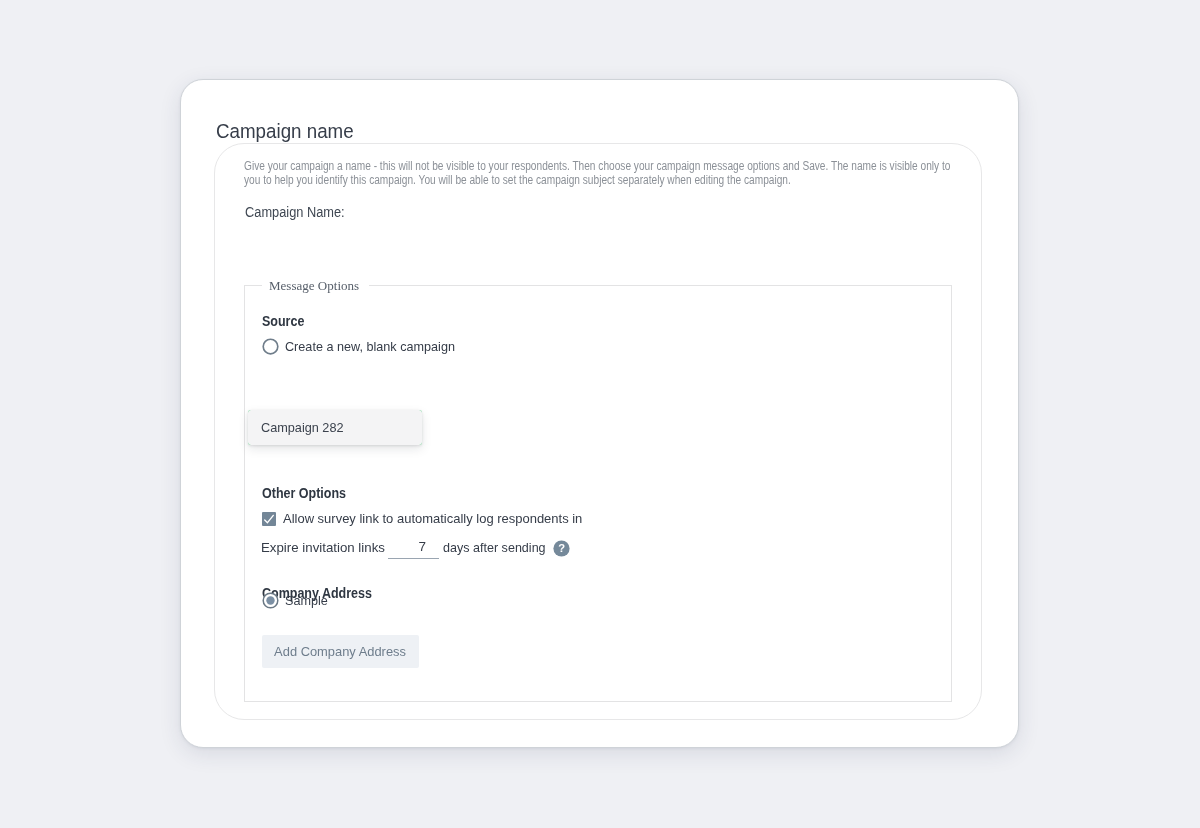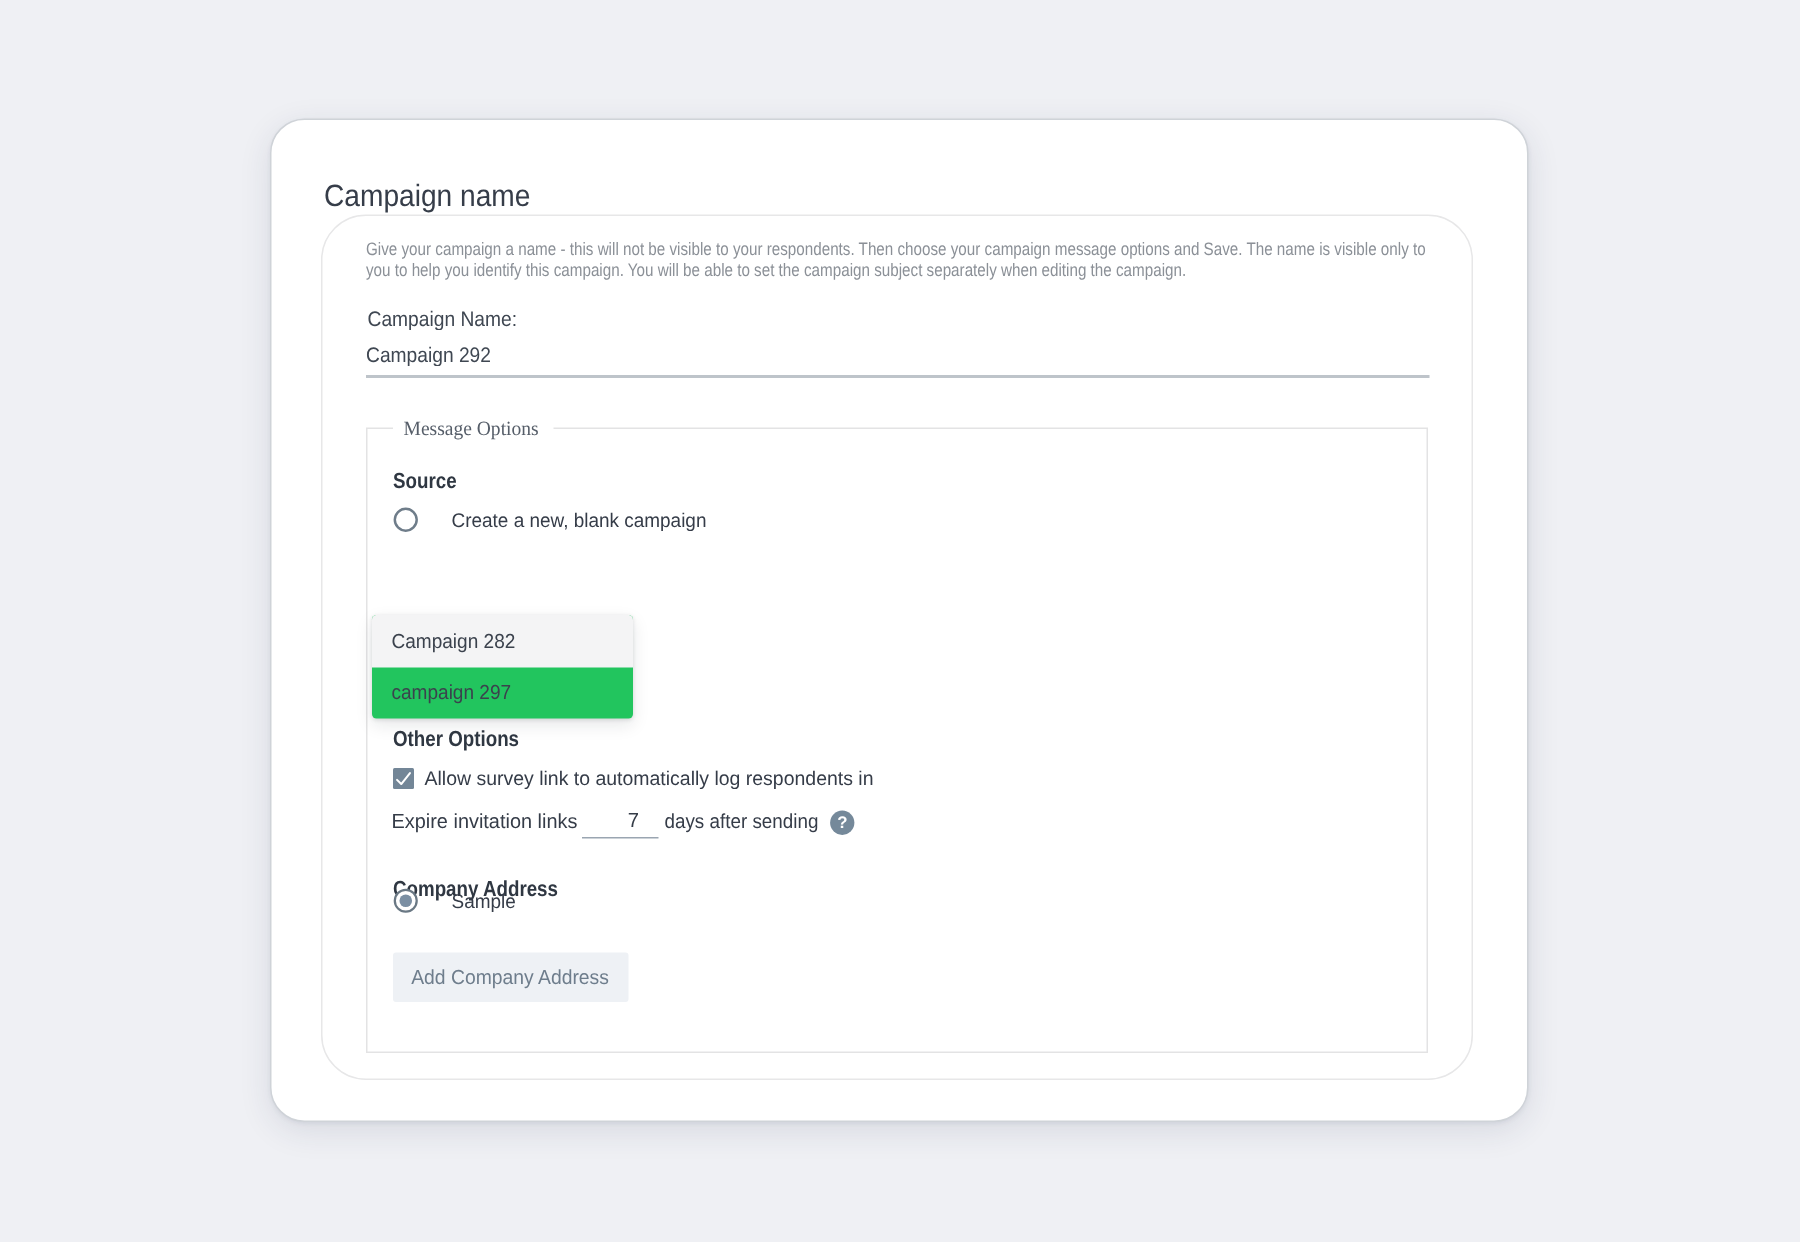--- a/index.html
+++ b/index.html
@@ -37,21 +37,21 @@
   
   .fs{position:absolute;left:29px;top:141px;width:708px;height:417px;
       border:1px solid #e3e3e4;box-sizing:border-box;}
   .fs-legend{position:absolute;left:47px;top:134px;background:#fff;
              padding:0 7px;font-size:13.5px;color:#565e69;white-space:nowrap;font-family:Liberation Serif, serif;}
   .fs-legend span{display:inline-block;transform:scaleX(0.965);transform-origin:left center;}
 
   .sec-head{position:absolute;font-size:14.5px;font-weight:bold;color:#2f3742;white-space:nowrap;
             transform:scaleX(0.862);transform-origin:left top;}
 
-  .radio-row{position:absolute;display:flex;align-items:center;gap:16px;}
+  .radio-row{position:absolute;display:flex;align-items:center;}
   .radio{width:17px;height:17px;flex:none;position:relative;display:block;}
   .radio svg{display:block;}
   .radio-lbl{margin-left:6px;font-size:13.2px;color:#353c48;white-space:nowrap;
          display:inline-block;transform:scaleX(0.958);transform-origin:left center;}
 
   
   .dd{position:absolute;left:248px;top:410px;width:174px;
       background:#22c55e;border-radius:3px;
       box-shadow:0 1px 3px rgba(20,25,35,0.12),0 4px 11px rgba(20,25,35,0.10);
       overflow:hidden;z-index:20;}
@@ -95,23 +95,20 @@
 <div class="card"></div>
 
 <div class="page-title">Campaign name</div>
 
 <div class="panel" style="left:214px;top:143px;width:768px;height:577px;border-radius:30px;">
 
   <div class="intro">Give your campaign a name - this will not be visible to your respondents. Then choose your campaign message options and Save. The name is visible only to you to help you identify this campaign. You will be able to set the campaign subject separately when editing the campaign.</div>
 
   <div class="lbl-campaign">Campaign Name:</div>
 
-  <div class="name-input">
-      <span>Campaign 292</span>
-    </div>
 
   <div class="fs"></div>
   <div class="fs-legend"><span>Message Options</span></div>
 
   <div class="sec-head" style="left:47px;top:169px;">Source</div>
 
   <div class="radio-row" style="left:47px;top:194px;">
     <span class="radio">
         <svg width="17" height="17" viewBox="0 0 17 17">
           <circle cx="8.5" cy="8.5" r="7.3" fill="#fff" stroke="#6f7d8a" stroke-width="1.65"></circle>
@@ -161,16 +158,13 @@
   <button class="btn" style="left:47px;top:491px;">
       <span>Add Company Address</span>
     </button>
 
 </div>
 
 <div class="dd">
   <div class="dd-item hl">
       <span>Campaign 282</span>
     </div>
-  <div class="dd-item">
-      <span>campaign 297</span>
-    </div>
 </div>
 
 </body></html>

